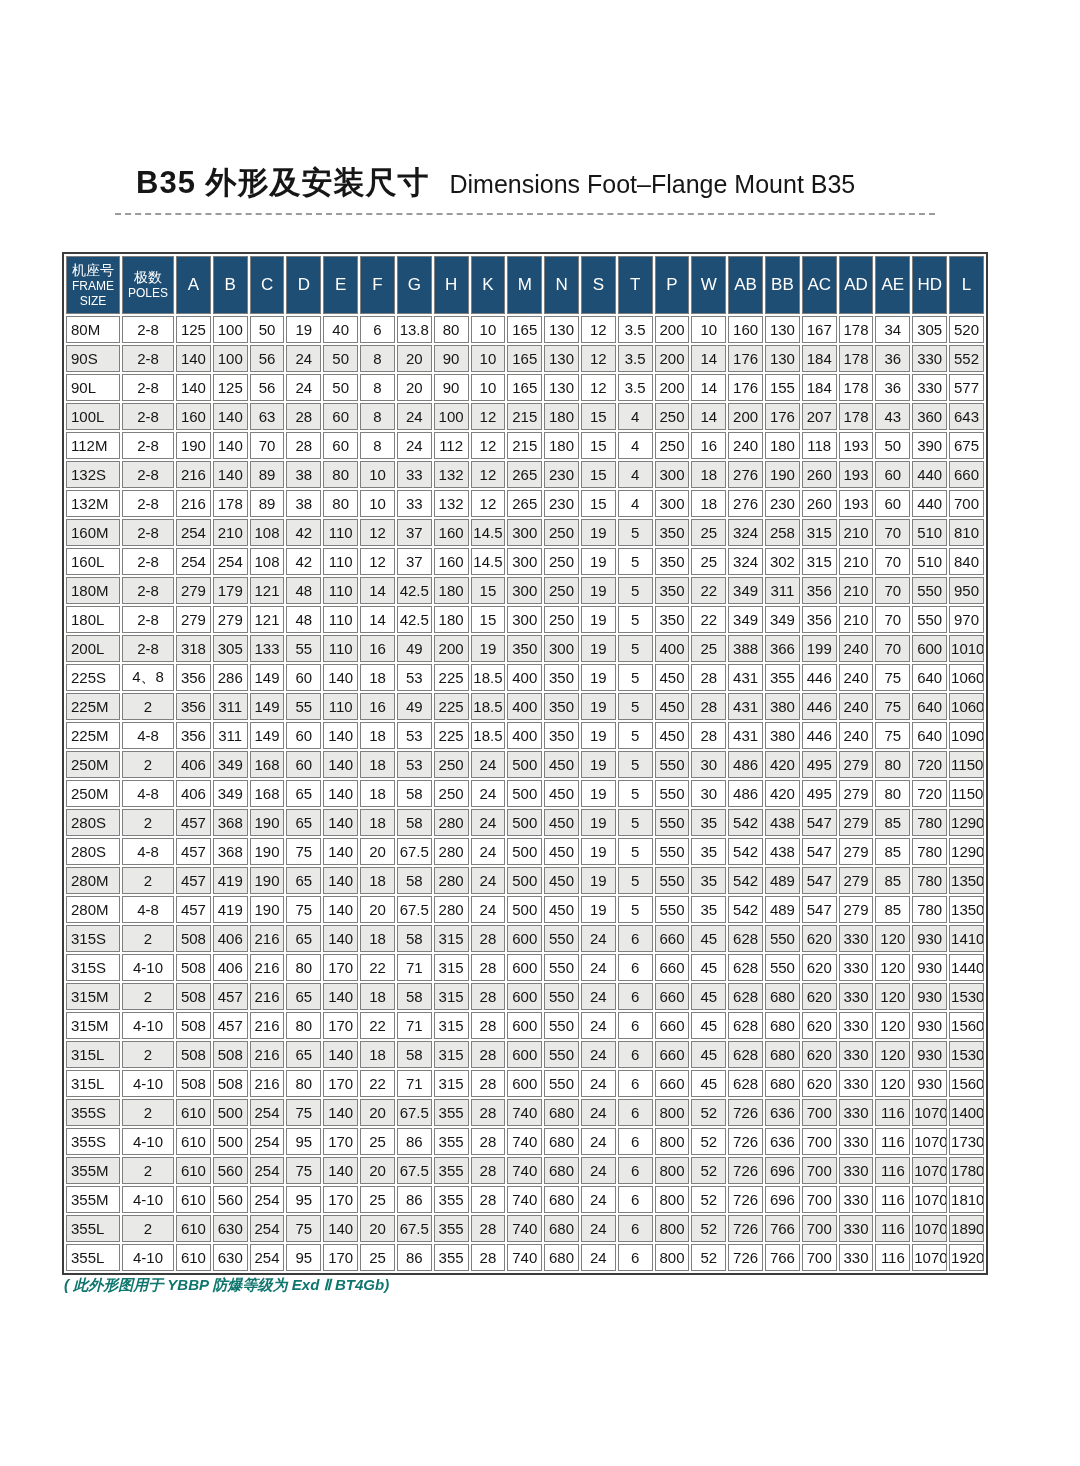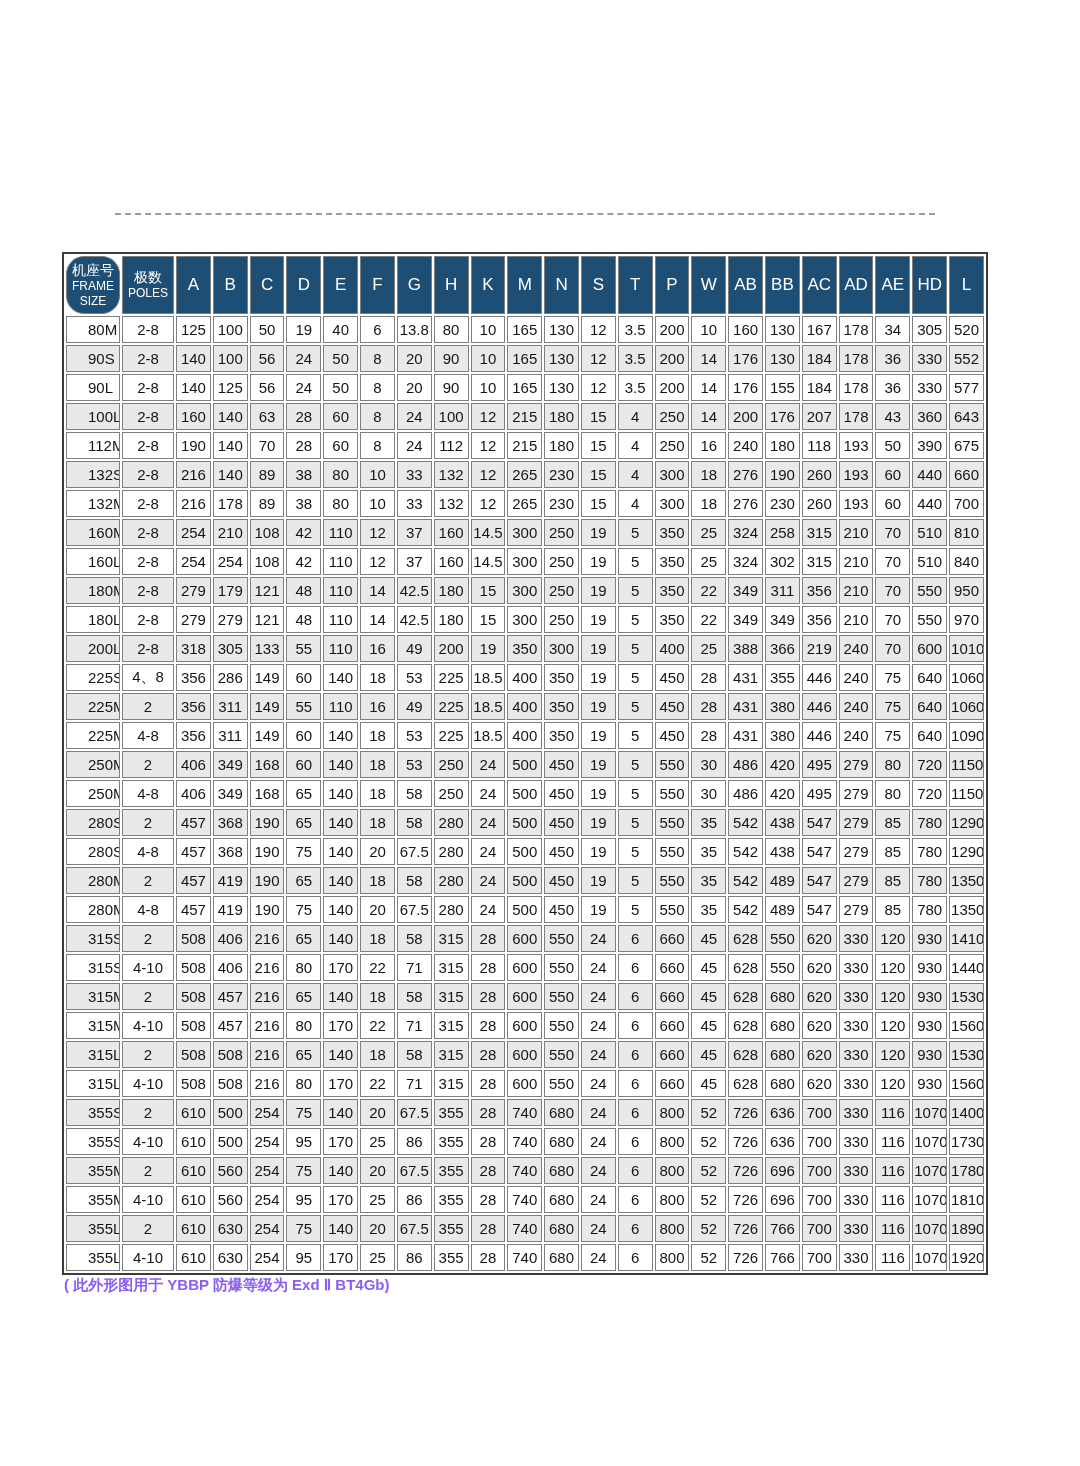--- a/index.html
+++ b/index.html
@@ -40,39 +40,43 @@
   }
   table.dim-table th {
     background:var(--header-bg, #1f4e74);
     color:#ffffff;
     height:58px;
     font-weight:500;
     font-size:17px;
   }
   th .hdr-zh   { display:block; font-size:14px; line-height:17px; font-weight:500; }
   th .hdr-en   { display:block; font-size:12px; line-height:15px; font-weight:500; }
-  th.frame-th  { text-align:left; padding-left:3px;border-radius:18px; }
+  th.frame-th  { text-align:left; padding-left:3px; }
   table.dim-table td {
     height:27px;
     font-size:15px;
     color:#151515;
     background:#ffffff;
   }
-  table.dim-table td.frame-cell { text-align:left; padding-left:21px; }
+  table.dim-table td.frame-cell { text-align:left; padding-left:4px; }
   table.dim-table tbody tr:nth-child(even) td { background:var(--row-alt, #e9e9e7); }
   .footnote {
     position:absolute; left:64px; top:1276px; margin:0;
-    font-size:15px; font-weight:600; color:#8b5cf6; white-space:nowrap;
+    font-size:15px; font-weight:600; color:#0f766e; white-space:nowrap;font-style:italic;
   }
 </style>
 </head>
 <body>
 
 <div class="page">
 
+  <div class="title-row">
+    <span class="title-zh">B35 外形及安装尺寸</span>
+    <span class="title-en">Dimensions Foot–Flange Mount B35</span>
+  </div>
 
   <div class="dashed-rule"></div>
 
   <table class="dim-table">
     <colgroup>
         <col style="width: 54px;">
         <col style="width: 52px;">
         <col>
         <col>
         <col>
@@ -431,21 +435,21 @@
           <td>200</td>
           <td>19</td>
           <td>350</td>
           <td>300</td>
           <td>19</td>
           <td>5</td>
           <td>400</td>
           <td>25</td>
           <td>388</td>
           <td>366</td>
-          <td>219</td>
+          <td>199</td>
           <td>240</td>
           <td>70</td>
           <td>600</td>
           <td>1010</td>
         </tr>
         <tr>
           <td class="frame-cell">225S</td>
           <td>4、8</td>
           <td>356</td>
           <td>286</td>

